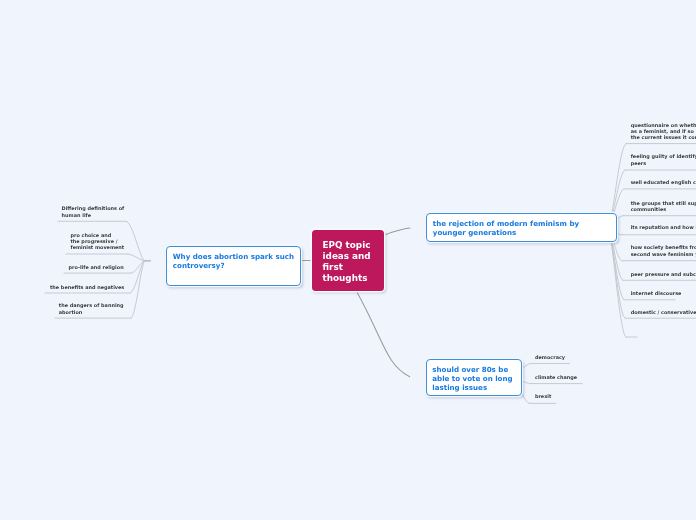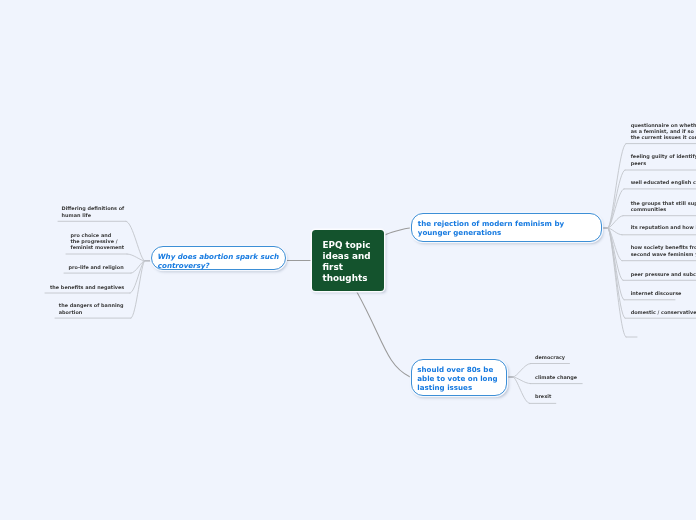--- a/index.html
+++ b/index.html
@@ -1,26 +1,26 @@
 <!DOCTYPE html>
 <html><head>
 <meta charset="utf-8">
 <style>
   html,body{margin:0;padding:0;}
   body{width:696px;height:520px;background:#f0f4fd;overflow:hidden;position:relative;
        font-family:"DejaVu Sans",sans-serif;}
   #map{position:absolute;left:0;top:0;width:696px;height:520px;}
   #links{position:absolute;left:0;top:0;width:696px;height:520px;pointer-events:none;}
   .node{position:absolute;box-sizing:border-box;}
-  .node-root{background:#14532d;color:#fff;font-weight:bold;font-size:8.8px;line-height:11.2px;
+  .node-root{background:#be185d;color:#fff;font-weight:bold;font-size:8.8px;line-height:11.2px;
              border-radius:3.5px;box-shadow:0 0 0 1.5px #fbfcff, 1.4px 2px 2.8px rgba(70,90,120,0.30);}
   .node-root .txt{padding:9.7px 0 0 10.6px;white-space:pre;}
   .node-topic{background:#fff;border:1.7px solid #3d8fd6;color:#167ae0;font-weight:bold;
-              font-size:7.1px;line-height:9.6px;border-radius:12px;
-              box-shadow:0 0 0 1.2px #f4f7fe, 1.4px 2px 2.6px rgba(70,90,120,0.30);}
+              font-size:7.1px;line-height:9.6px;border-radius:4px;
+              box-shadow:0 0 0 1.2px #f4f7fe, 1.4px 2px 2.6px rgba(70,90,120,0.30);margin-left:15px;}
   .node-topic .txt{padding:4.6px 0 0 5.8px;white-space:pre;}
   #topic-voting .txt{line-height:9px;padding-top:5.4px;}
   .leaf{position:absolute;color:#3b3b3b;font-weight:bold;font-size:4.93px;line-height:6.2px;white-space:pre;}
 </style>
 </head>
 <body>
 
 <div id="map">
   <svg id="links" viewBox="0 0 696 520">
       <path d="M 312 260.5 L 286 260.5" fill="none" stroke="#9a9a9a" stroke-width="1.05" stroke-linecap="round"></path>
@@ -67,21 +67,21 @@
       <path d="M 529.7 403.4 L 555.8 403.4" fill="none" stroke="#c2c5cb" stroke-width="0.9" stroke-linecap="round"></path>
     </svg>
 
   <div class="node node-root" style="left:312px;top:230px;width:72px;height:61px;">
     <div class="txt">EPQ topic
 ideas and
 first
 thoughts</div>
   </div>
 
-  <div class="node node-topic" style="left:151px;top:246px;width:135px;height:24px;font-style:italic;">
+  <div class="node node-topic" style="left:151px;top:246px;width:135px;height:40px;">
     <div class="txt">Why does abortion spark such
 controversy?</div>
   </div>
 
   <div class="node node-topic" style="left:411px;top:213px;width:191px;height:29px;">
     <div class="txt">the rejection of modern feminism by
 younger generations</div>
   </div>
 
   <div class="node node-topic" id="topic-voting" style="left:410.5px;top:359px;width:96.5px;height:36.5px;">

